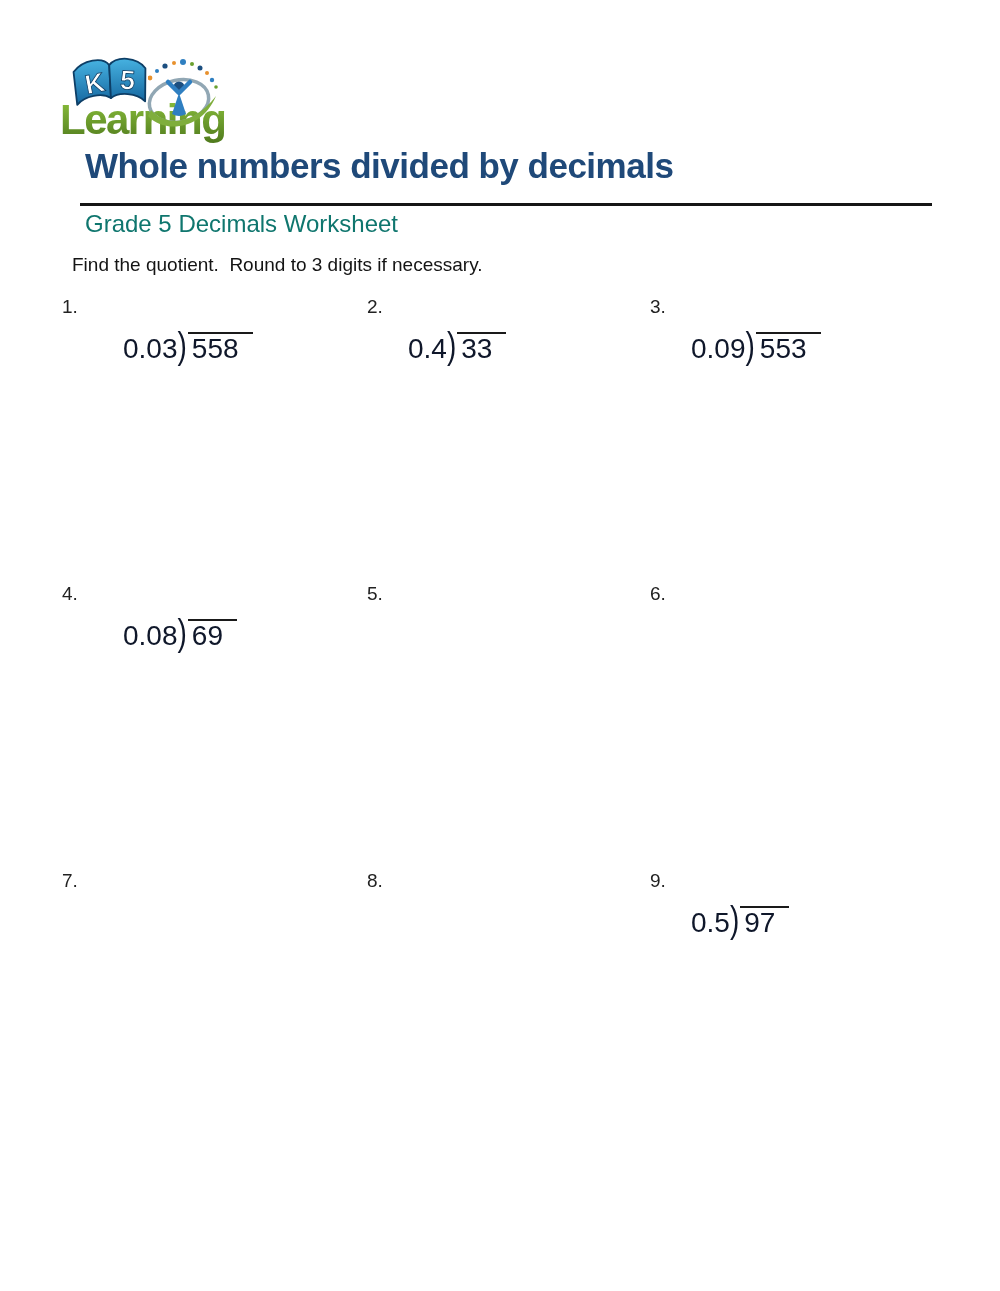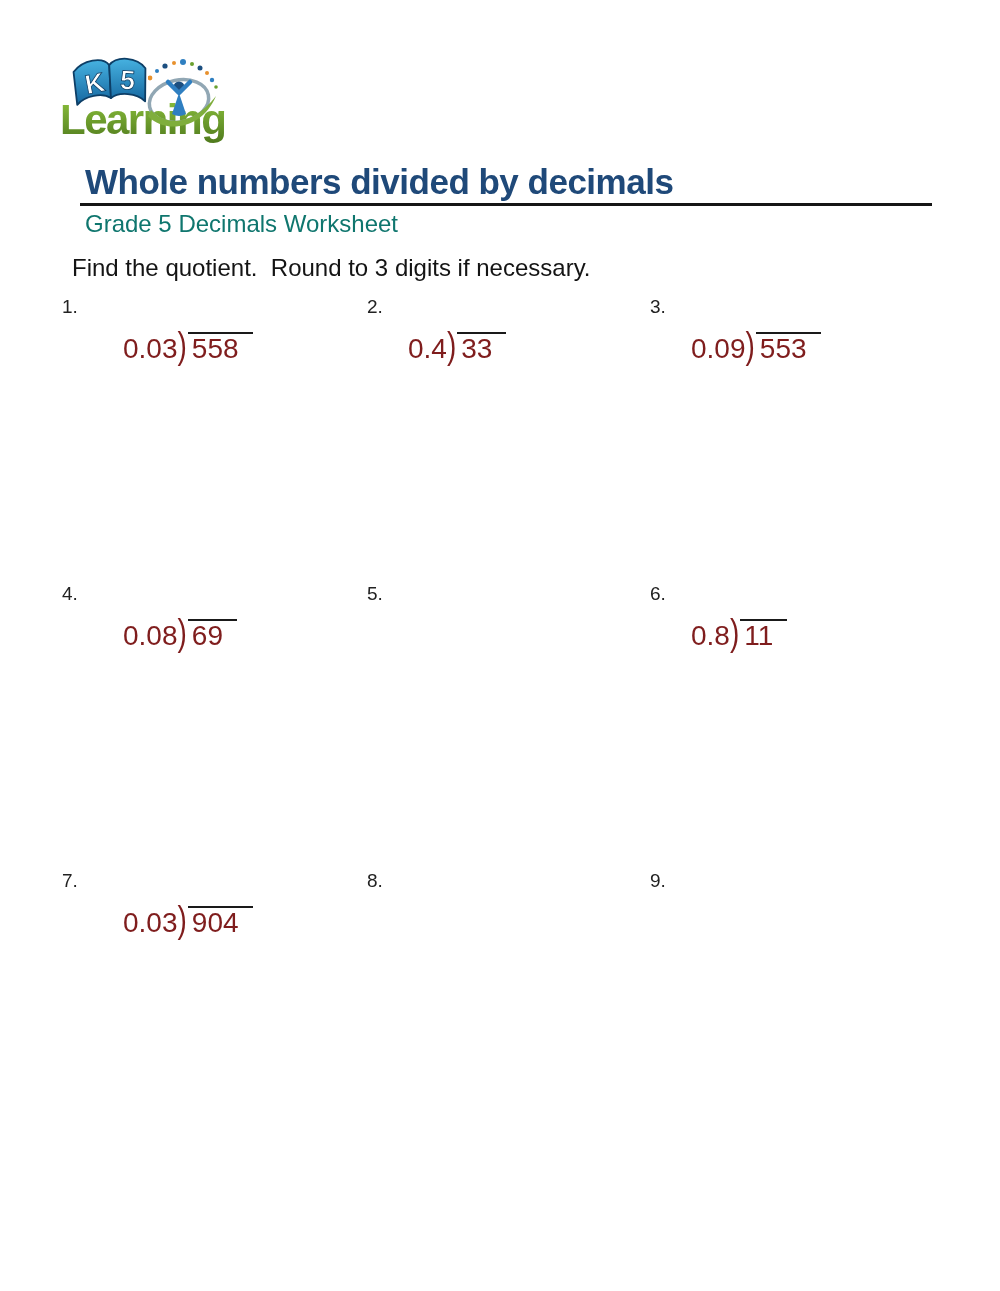--- a/index.html
+++ b/index.html
@@ -10,50 +10,50 @@
     background:#ffffff;
     font-family:"Liberation Sans", sans-serif;
     overflow:hidden;
   }
 
   
   .logo { position:absolute; left:60px; top:52px; width:192px; height:92px; }
 
   
   .title {
-    position:absolute; left:85px; top:164px;
+    position:absolute; left:85px; top:148px;
     font-size:35px; font-weight:bold; line-height:1;
     color:#1f4979; letter-spacing:-0.5px; white-space:nowrap;
   }
   .rule {
     position:absolute; left:80px; top:203px;
     width:852px; height:3px; background:#161616;
   }
   .subtitle {
     position:absolute; left:85px; top:211px;
     font-size:24px; line-height:1.1; color:#0f766e; white-space:nowrap;
   }
   .instruction {
     position:absolute; left:72px; top:254px;
-    font-size:24px; color:#141414; white-space:pre;
+    font-size:19px; color:#141414; white-space:pre;
   }
 
   
   .problems {
     position:absolute; left:0; top:292px; right:0;
     display:grid;
     grid-template-columns:305px 283px 1fr;
     grid-auto-rows:287px;
     padding-left:62px;
   }
   .cell { padding-top:5px; }
   .pnum { font-size:19px; line-height:1; color:#222; }
   .pexpr {
     margin:16px 0 0 41px;
-    font-size:28px; color:#7f1d1d; white-space:nowrap;
+    font-size:28px; color:#0f172a; white-space:nowrap;
   }
   .cell:nth-child(3n+1) .pexpr { margin-left:61px; }
   .dparen {
     display:inline-block;
     transform:scaleY(1.32);
     transform-origin:50% 74%;
     padding:0 1px 0 0;
   }
   .dividend {
     display:inline-block;
@@ -140,30 +140,29 @@
       <div class="pnum">4.</div>
       <div class="pexpr"><span>0.08</span><span class="dparen">)</span><span class="dividend">69</span></div>
     </div>
 
     <div class="cell">
       <div class="pnum">5.</div>
     </div>
 
     <div class="cell">
       <div class="pnum">6.</div>
-      <div class="pexpr"><span>0.8</span><span class="dparen">)</span><span class="dividend">11</span></div>
     </div>
 
     <div class="cell">
       <div class="pnum">7.</div>
-      <div class="pexpr"><span>0.03</span><span class="dparen">)</span><span class="dividend">904</span></div>
     </div>
 
     <div class="cell">
       <div class="pnum">8.</div>
     </div>
 
     <div class="cell">
       <div class="pnum">9.</div>
+      <div class="pexpr"><span>0.5</span><span class="dparen">)</span><span class="dividend">97</span></div>
     </div>
 
   </div>
 </div>
 
 </body></html>

